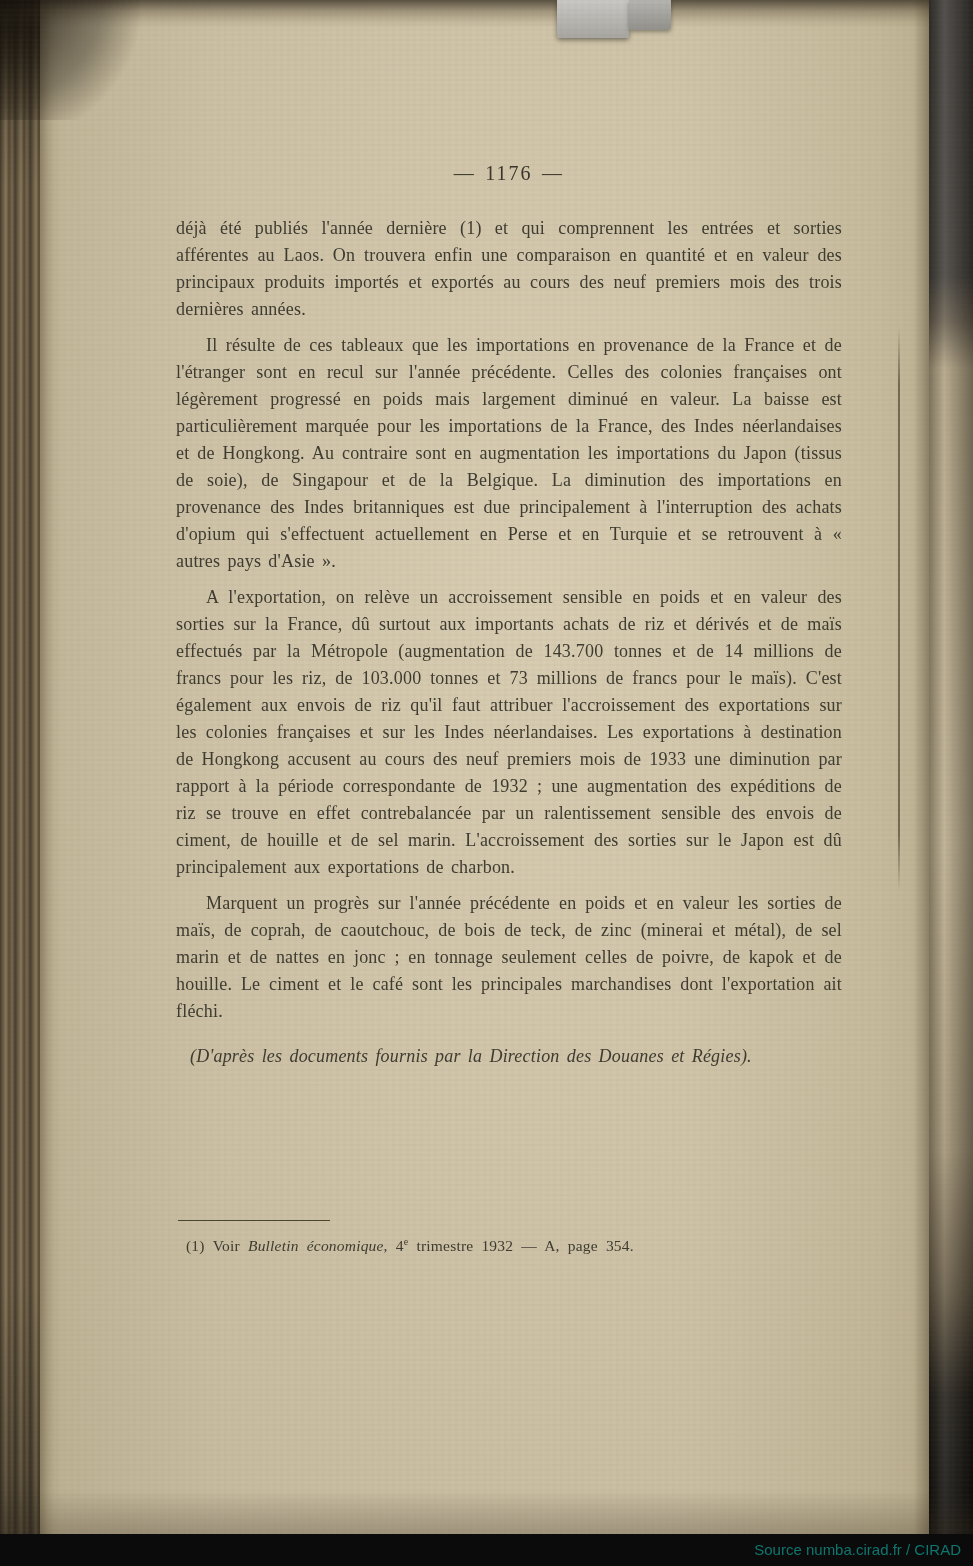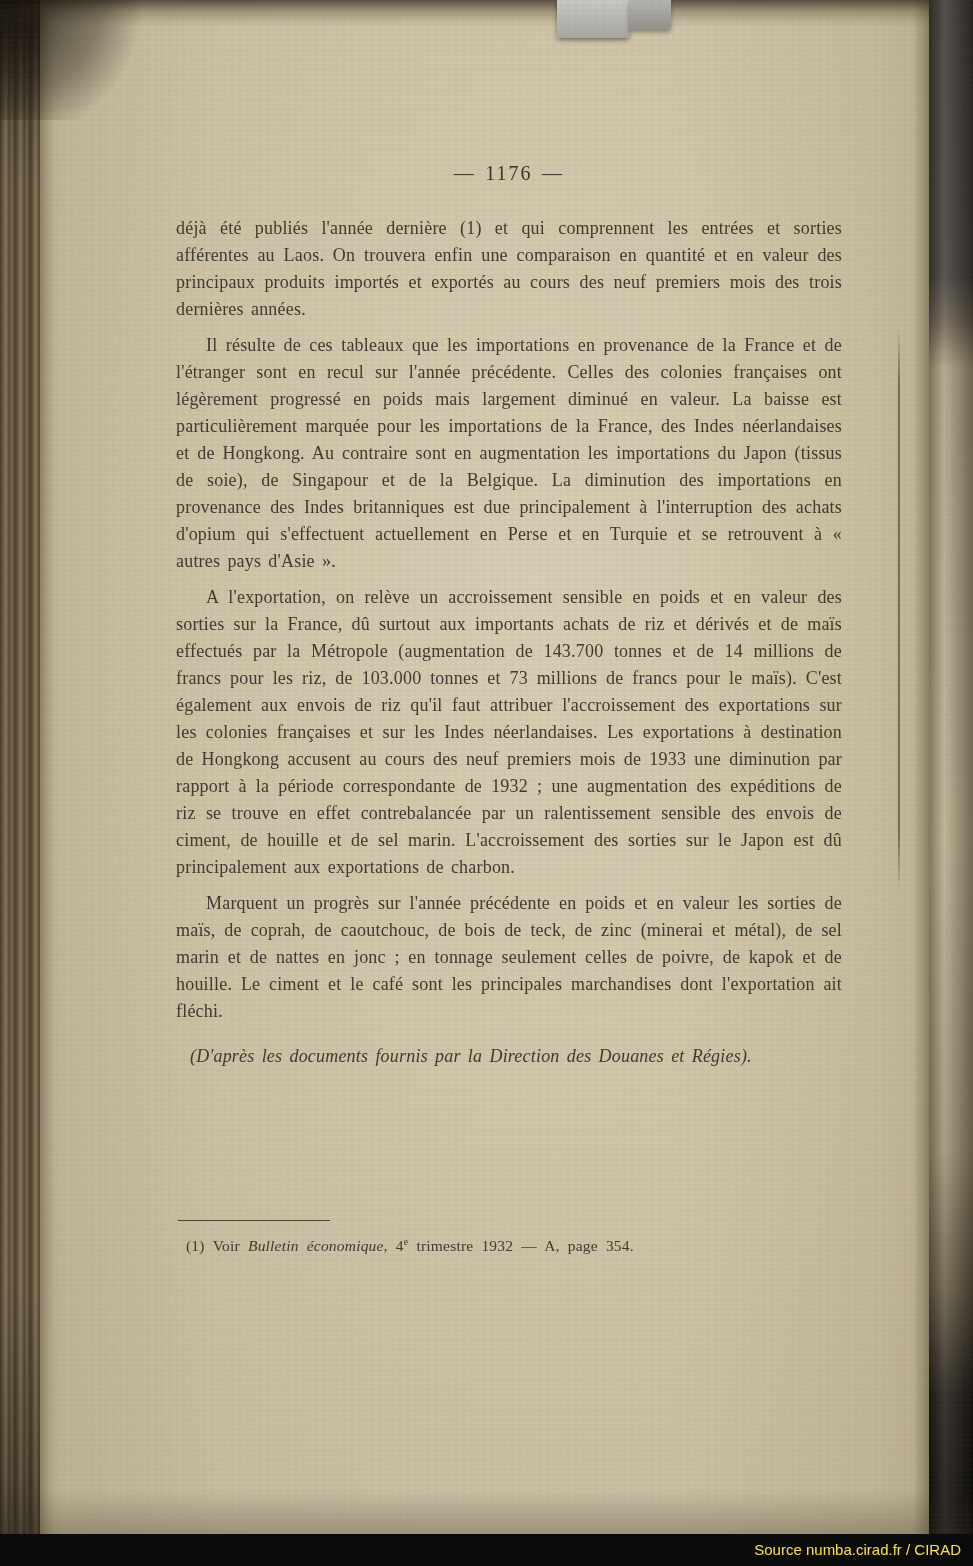--- a/index.html
+++ b/index.html
@@ -79,21 +79,21 @@
   p.para.first { text-indent: 0; }
   p.attribution { margin: 18px 0 0 0; font-style: italic; text-indent: 14px; }
   .footnote-block { margin-top: 150px; font-size: 15.5px; line-height: 22px; text-align: left; }
   .footnote-rule { width: 152px; border-top: 1.5px solid #49442f; margin: 0 0 14px 2px; }
   .footnote-text { margin: 0; padding-left: 10px; word-spacing: 4px; }
   .footnote-text .marker { margin-right: 8px; }
   .footnote-text sup { font-size: 10px; line-height: 0; }
   .source-bar {
     position: absolute; left: 0; right: 0; bottom: 0; height: 32px;
     background: #0b0b0b;
-    color: #fde047;
+    color: #0f766e;
     font-family: "Liberation Sans", sans-serif;
     font-size: 15px; line-height: 32px;
     text-align: right; padding-right: 12px; box-sizing: border-box;
   }
 </style>
 </head>
 <body>
 
 <div class="scan">
 

